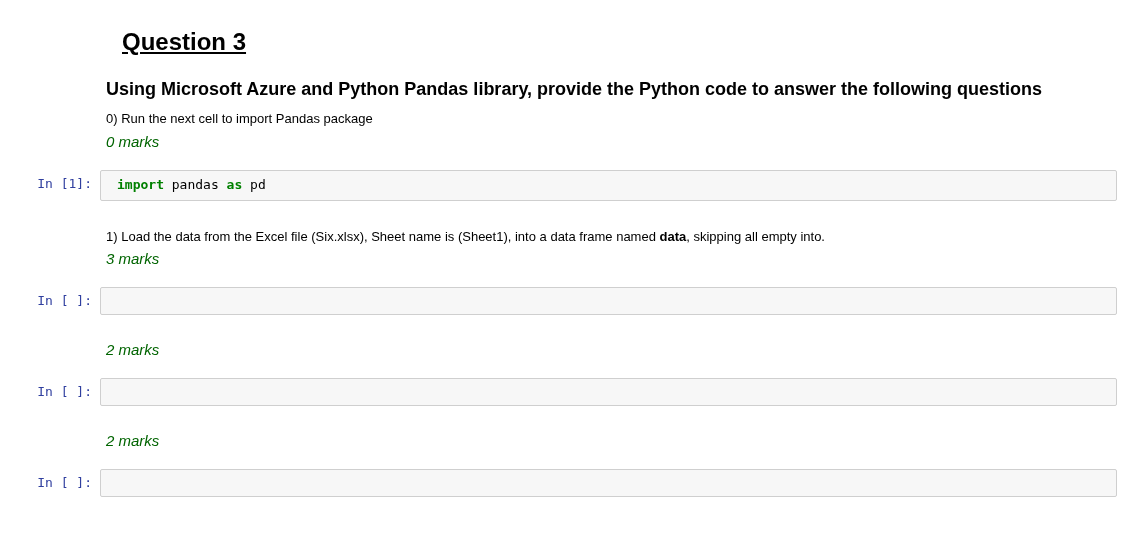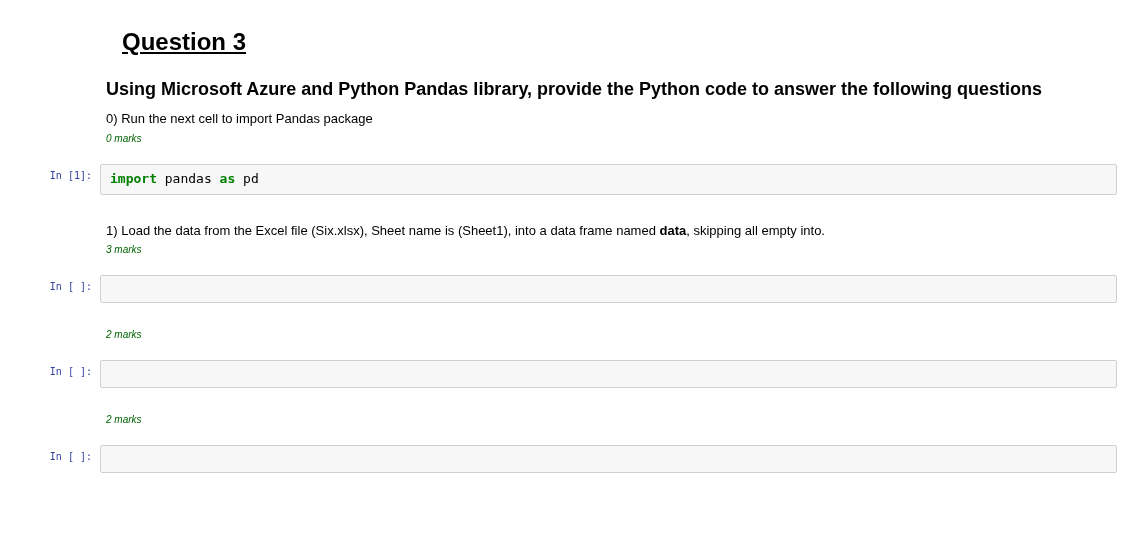--- a/index.html
+++ b/index.html
@@ -20,21 +20,21 @@
     }
     .cell {
       display: flex;
       align-items: flex-start;
       padding: 4px 0;
     }
     .prompt {
       width: 100px;
       min-width: 100px;
       font-family: monospace;
-      font-size: 10px;
+      font-size: 13px;
       text-align: right;
       padding-right: 8px;
       padding-top: 6px;
       color: #303F9F;
       line-height: 1.2;
     }
     .cell-content {
       flex: 1;
       padding-right: 20px;
     }
@@ -57,30 +57,30 @@
       font-family: "Helvetica Neue", Helvetica, Arial, sans-serif;
     }
     .markdown-content p.question-text {
       font-size: 13px;
       margin-bottom: 4px;
       line-height: 1.5;
     }
     .markdown-content .marks {
       font-style: italic;
       color: #006400;
-      font-size: 10px;
+      font-size: 15px;
     }
     .markdown-content .bold {
       font-weight: bold;
     }
     .code-input {
       border: 1px solid #cfcfcf;
       background: #f7f7f7;
       border-radius: 2px;
-      padding: 6px 9px;
+      padding: 6px 16px;
       font-family: monospace;
       font-size: 13px;
       min-height: 28px;
       line-height: 1.3;
     }
     .code-input .kw-green {
       color: #008000;
       font-weight: bold;
     }
     .code-input .plain {

